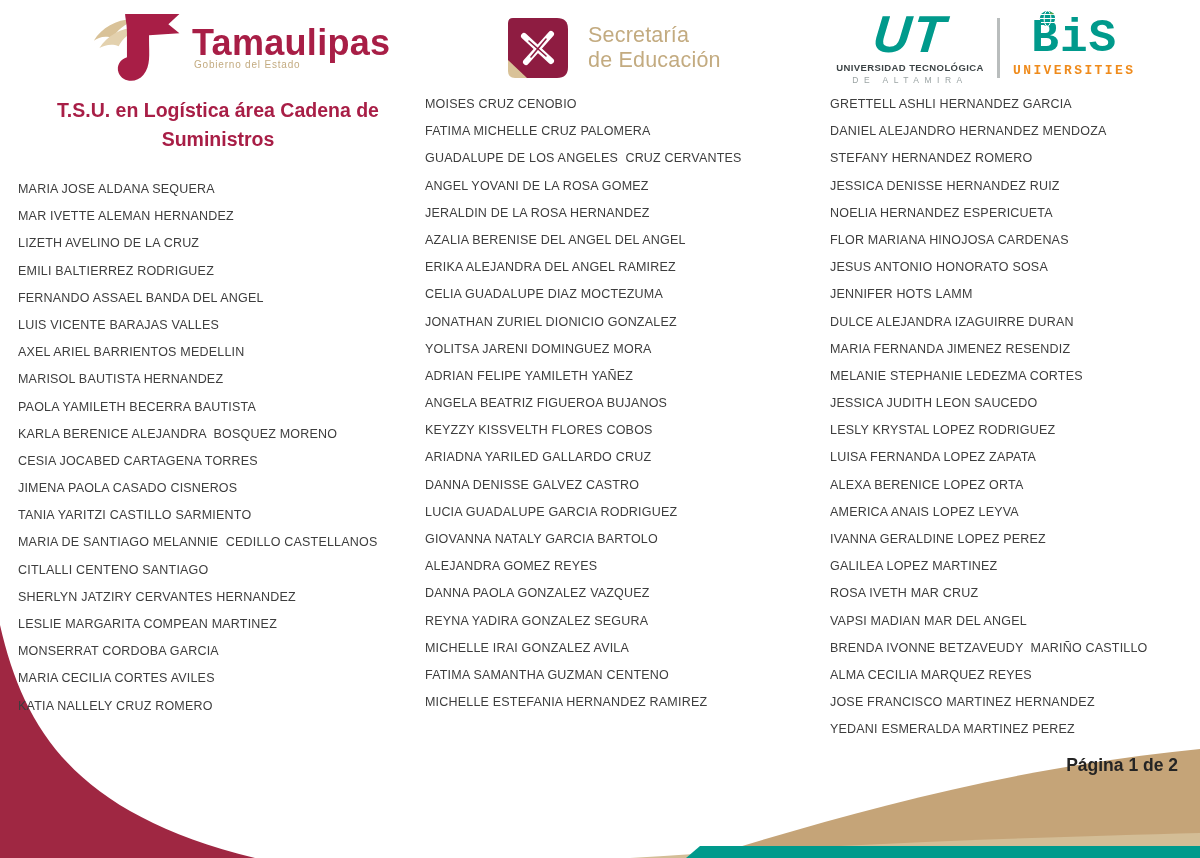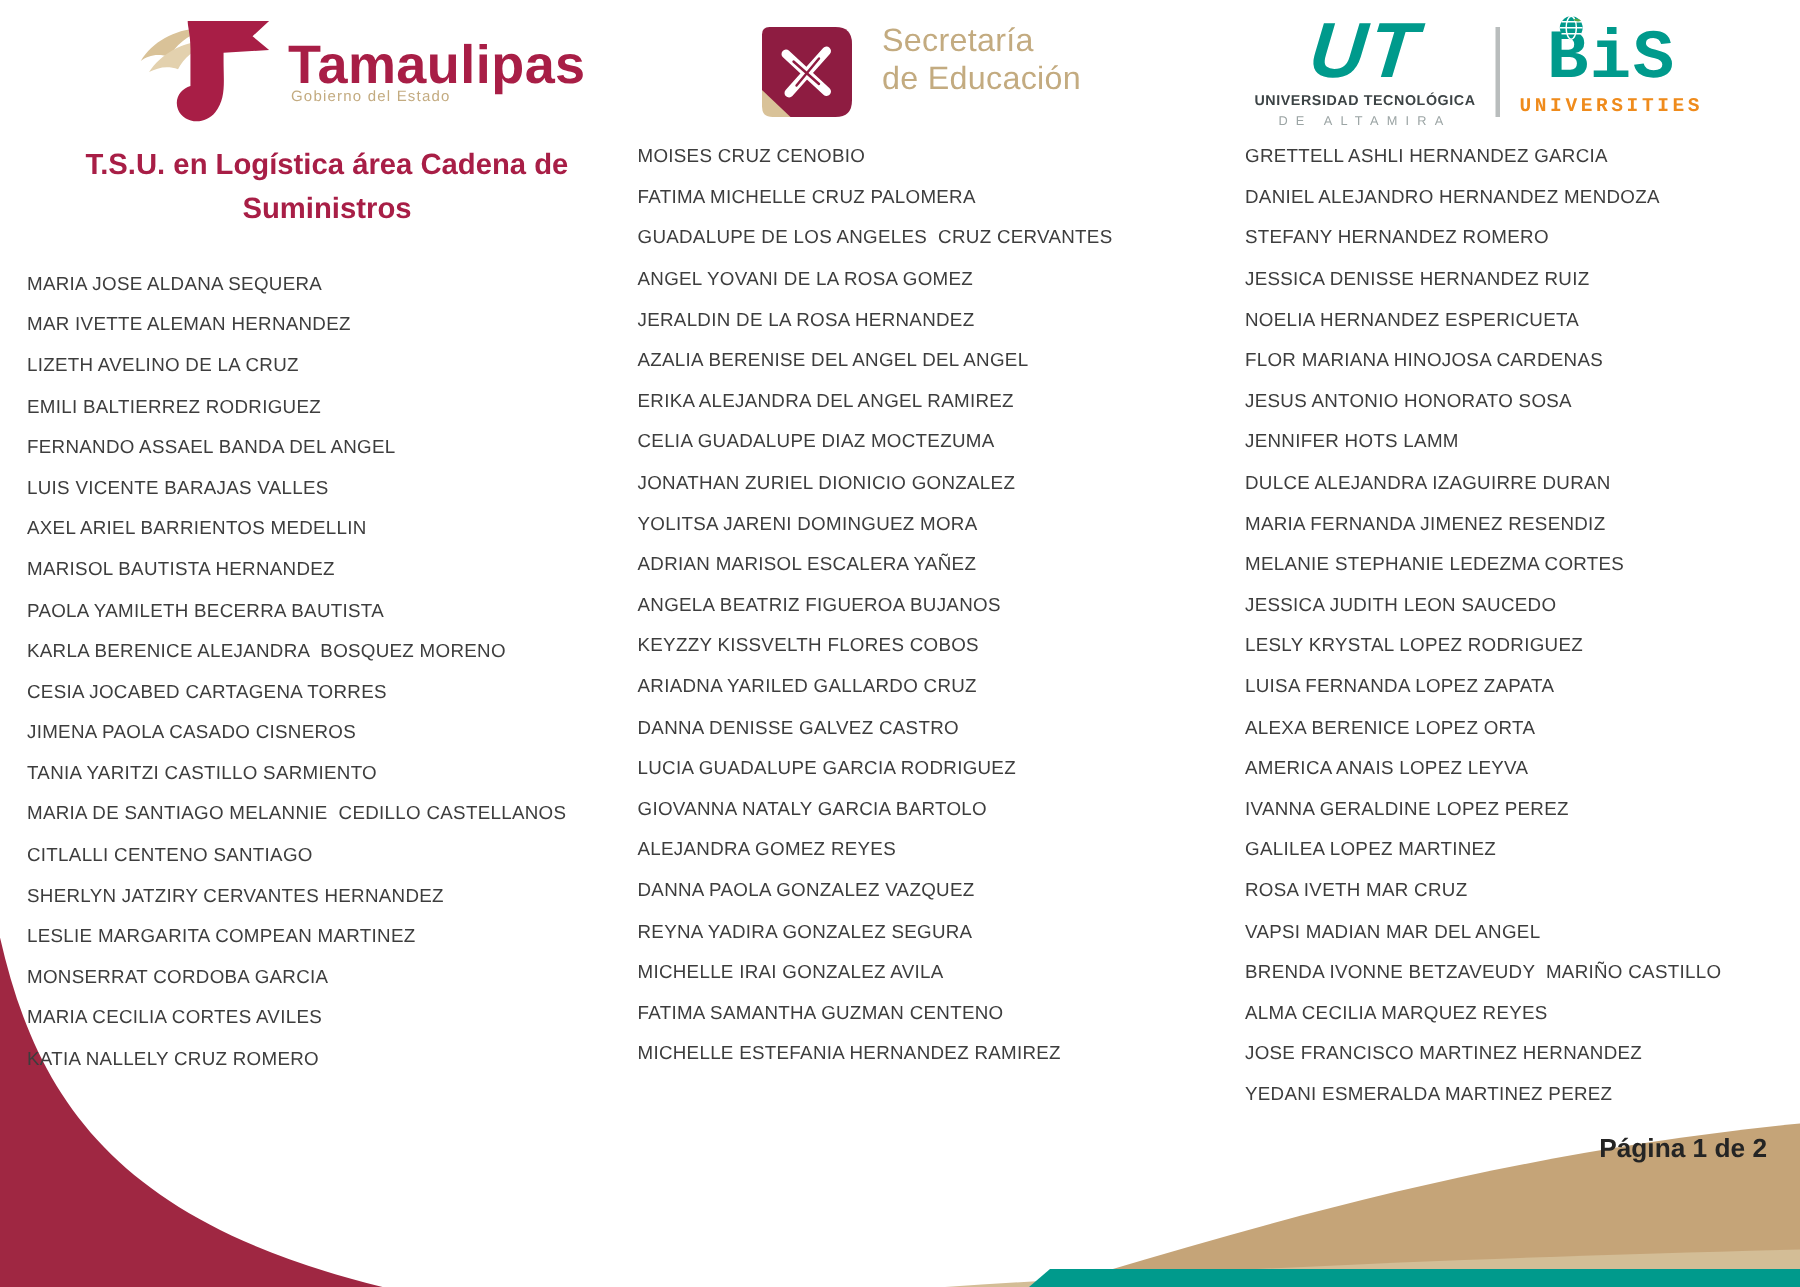--- a/index.html
+++ b/index.html
@@ -7,21 +7,21 @@
     position:relative; width:1200px; height:858px; background:#ffffff;
     overflow:hidden; font-family:"Liberation Sans","DejaVu Sans",sans-serif;
   }
   .decor { position:absolute; left:0; top:0; width:1200px; height:858px; z-index:0; }
 
   
   .logo-tam { position:absolute; left:92px; top:6px; display:flex; align-items:center; gap:8px; z-index:1; }
   .tam-name { color:var(--maroon,#a81e46); font-size:36px; font-weight:bold; letter-spacing:0.3px; line-height:30px; }
   .tam-sub  { color:var(--tan-text,#c3ab80); font-size:10px; letter-spacing:0.8px; margin-top:1px; padding-left:2px; }
 
-  .logo-sec { position:absolute; left:505px; top:15px; display:flex; align-items:flex-start; gap:17px; z-index:1; }
+  .logo-sec { position:absolute; left:505px; top:15px; display:flex; align-items:center; gap:17px; z-index:1; }
   .sec-text { color:var(--tan-text,#c3ab80); font-size:21.5px; line-height:25px; letter-spacing:0.2px; }
 
   .logo-ut { position:absolute; left:836px; top:10px; display:flex; align-items:center; gap:13px; z-index:1; }
   .ut-block { text-align:center; min-width:148px; }
   .ut-mark { color:var(--teal,#009a8c); font-size:52px; font-weight:bold; font-style:italic;
              line-height:48px; transform:skewX(-6deg); letter-spacing:2px; }
   .ut-line1 { font-size:9.5px; font-weight:bold; color:#3c4345; letter-spacing:0.4px; margin-top:4px; white-space:nowrap; }
   .ut-line2 { font-size:8.5px; color:#9ba4a4; letter-spacing:5.5px; margin-top:2px; white-space:nowrap; }
   .ut-divider { width:3px; height:60px; background:#b9bdbd; }
   .bis-block { text-align:center;font-family:Liberation Mono, monospace; }
@@ -147,21 +147,21 @@
       <div class="name-row">MOISES CRUZ CENOBIO</div>
       <div class="name-row">FATIMA MICHELLE CRUZ PALOMERA</div>
       <div class="name-row">GUADALUPE DE LOS ANGELES  CRUZ CERVANTES</div>
       <div class="name-row">ANGEL YOVANI DE LA ROSA GOMEZ</div>
       <div class="name-row">JERALDIN DE LA ROSA HERNANDEZ</div>
       <div class="name-row">AZALIA BERENISE DEL ANGEL DEL ANGEL</div>
       <div class="name-row">ERIKA ALEJANDRA DEL ANGEL RAMIREZ</div>
       <div class="name-row">CELIA GUADALUPE DIAZ MOCTEZUMA</div>
       <div class="name-row">JONATHAN ZURIEL DIONICIO GONZALEZ</div>
       <div class="name-row">YOLITSA JARENI DOMINGUEZ MORA</div>
-      <div class="name-row">ADRIAN MARISOL ESCALERA YAÑEZ</div>
+      <div class="name-row">ADRIAN FELIPE YAMILETH YAÑEZ</div>
       <div class="name-row">ANGELA BEATRIZ FIGUEROA BUJANOS</div>
       <div class="name-row">KEYZZY KISSVELTH FLORES COBOS</div>
       <div class="name-row">ARIADNA YARILED GALLARDO CRUZ</div>
       <div class="name-row">DANNA DENISSE GALVEZ CASTRO</div>
       <div class="name-row">LUCIA GUADALUPE GARCIA RODRIGUEZ</div>
       <div class="name-row">GIOVANNA NATALY GARCIA BARTOLO</div>
       <div class="name-row">ALEJANDRA GOMEZ REYES</div>
       <div class="name-row">DANNA PAOLA GONZALEZ VAZQUEZ</div>
       <div class="name-row">REYNA YADIRA GONZALEZ SEGURA</div>
       <div class="name-row">MICHELLE IRAI GONZALEZ AVILA</div>

